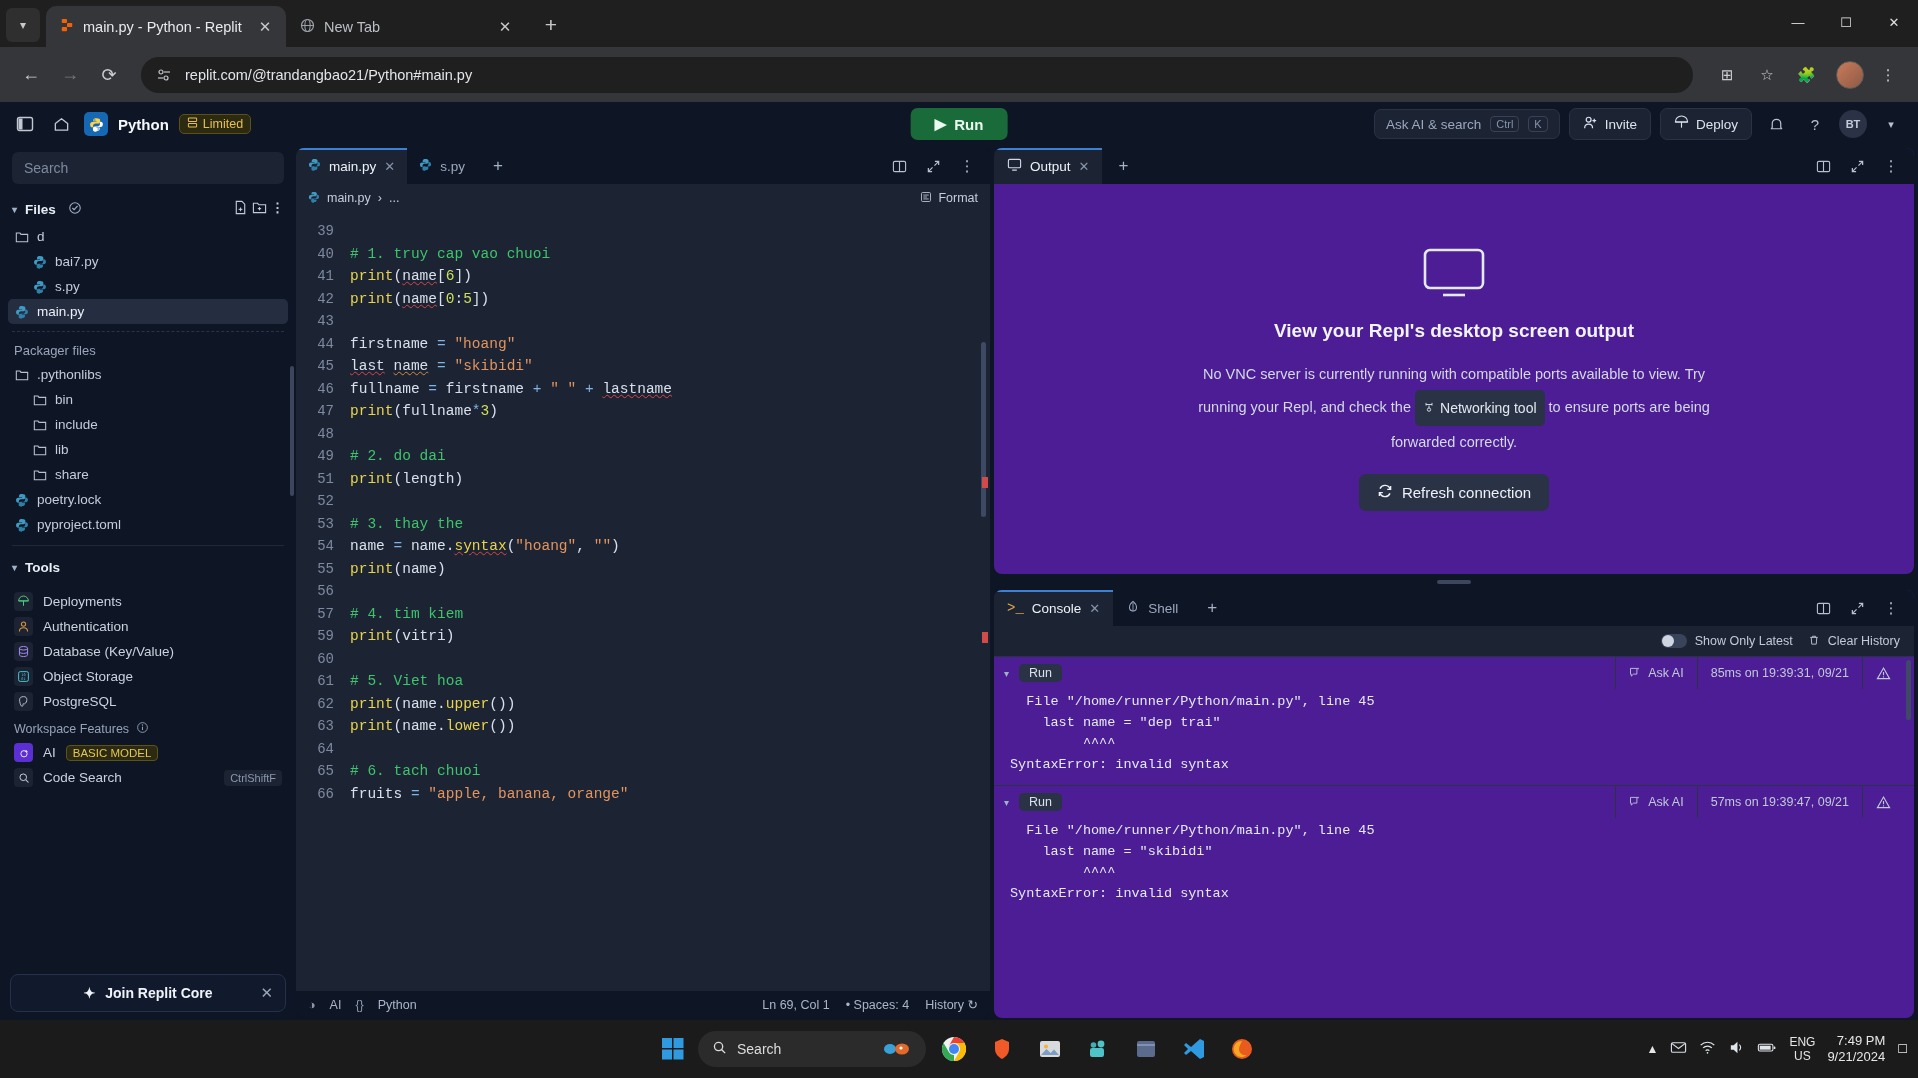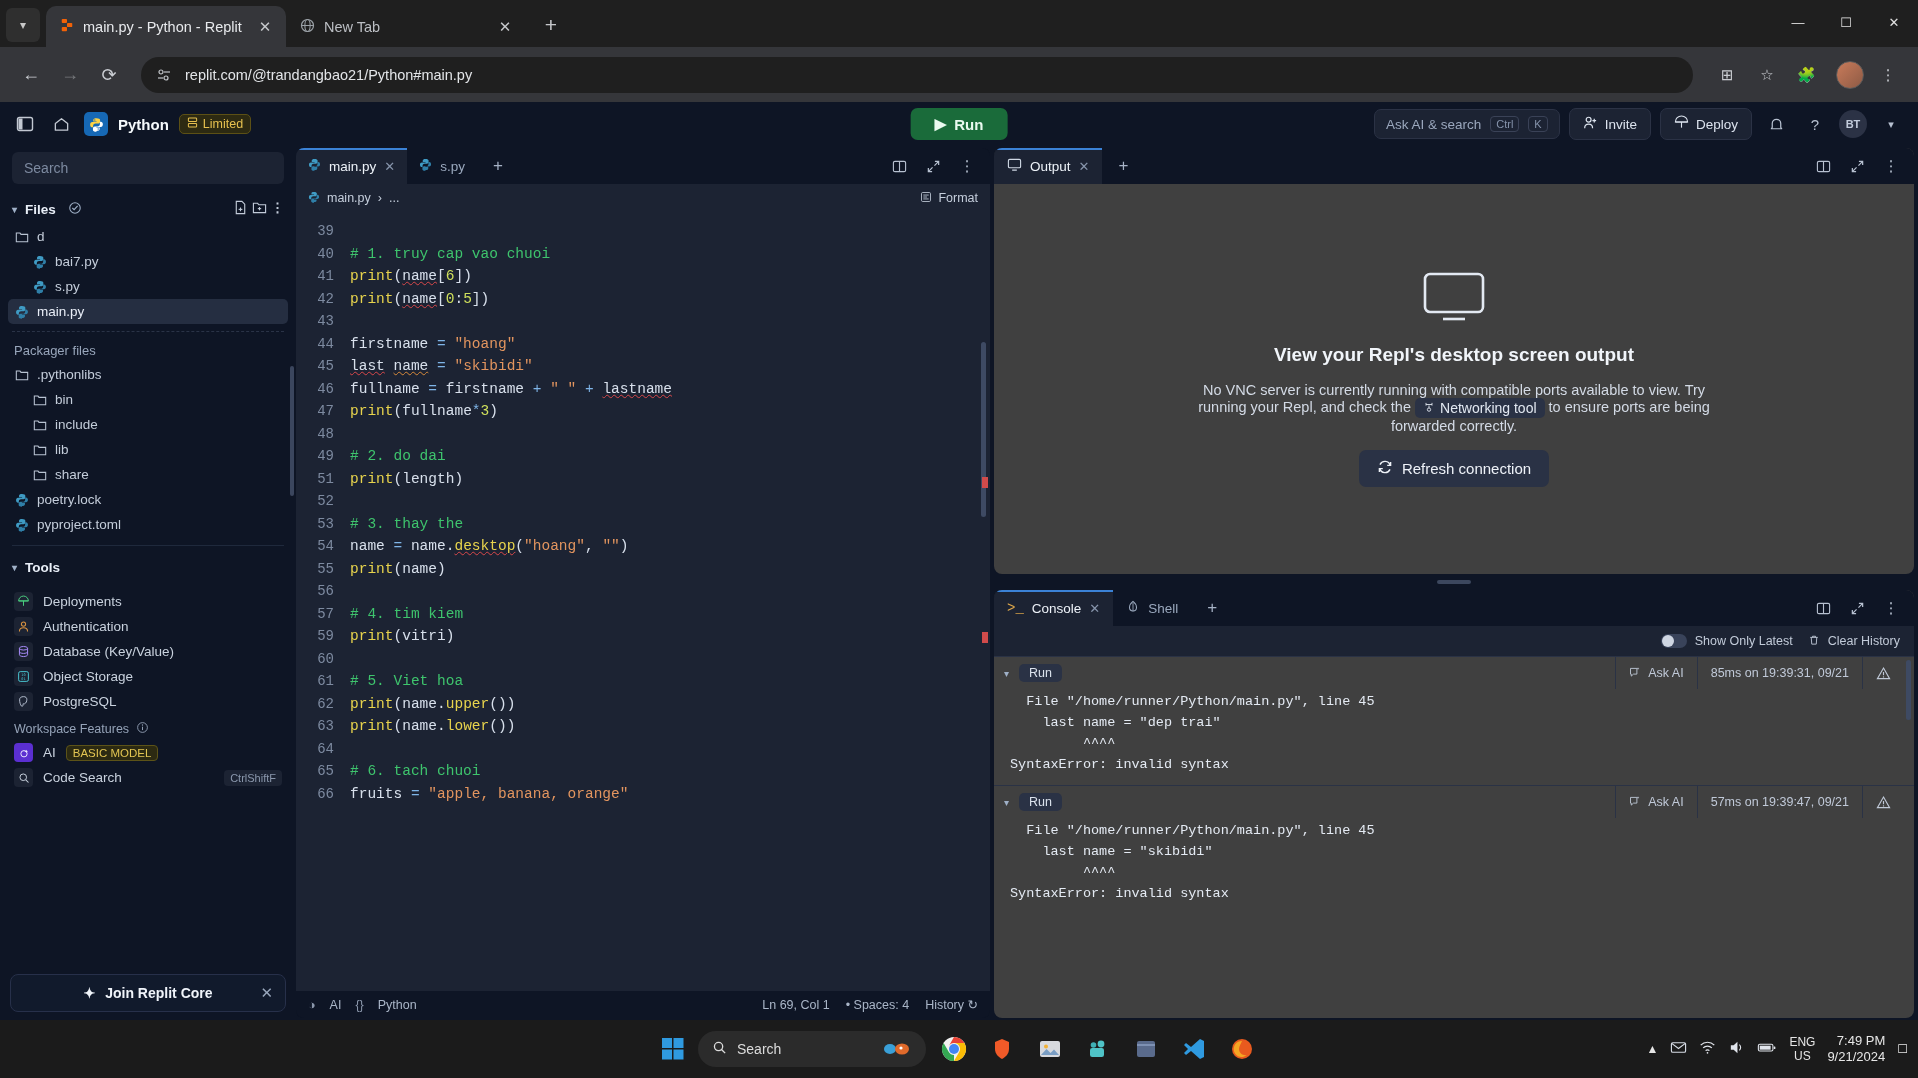--- a/index.html
+++ b/index.html
@@ -198,35 +198,35 @@
 
   .statusbar {
     height: 27px; background: #0e1525; display: flex; align-items: center;
     padding: 0 12px; gap: 14px; font-size: 12.5px; color: #aab6c8;
   }
   .sb-right { margin-left: auto; display: flex; align-items: center; gap: 16px; }
 
   
   .right-pane { flex: 1; display: flex; flex-direction: column; gap: 3px;
     margin: 2px 0 2px 4px; min-width: 0; }
-  .panel { background: #404040; border-radius: 8px; display: flex;
+  .panel { background: #4c1d95; border-radius: 8px; display: flex;
     flex-direction: column; overflow: hidden; min-height: 0; }
   .panel-tabs { height: 36px; display: flex; align-items: stretch; background: #0e1525; }
   .ptab { display: flex; align-items: center; gap: 8px; padding: 0 13px;
     font-size: 13.5px; color: #9aa8bd; position: relative; }
   .ptab.active { background: #1c2333; color: #edf2f8; }
   .ptab.active::before { content: ""; position: absolute; left: 0; right: 0; top: 0;
     height: 2px; background: #3b82d6; }
   .ptabs-right { margin-left: auto; display: flex; align-items: center; gap: 4px; padding-right: 8px; }
   .output-body {
     flex: 1; display: flex; flex-direction: column; align-items: center;
     justify-content: center; padding: 18px 44px; text-align: center; gap: 16px;
   }
   .out-title { font-size: 19px; color: #f1f5fa; font-weight: 700; }
-  .out-desc { font-size: 14.5px; color: #d3dae5; line-height: 16px; max-width: 530px; }
+  .out-desc { font-size: 14.5px; color: #d3dae5; line-height: 32px; max-width: 530px; }
   .inline-chip {
     display: inline-flex; align-items: center; gap: 5px; background: #2a3245;
     border-radius: 5px; padding: 2px 8px; font-size: 14px; color: #e2e8f1;
     vertical-align: middle;
   }
   .refresh-btn {
     display: flex; align-items: center; gap: 9px; background: #2a3245;
     border-radius: 7px; padding: 9px 18px; font-size: 15px; color: #eef2f8;
   }
   .drag-handle { height: 4px; width: 34px; background: #3c475e; border-radius: 2px;
@@ -755,21 +755,21 @@
               <div class="cline">
                 <span class="lnum">52</span>
                 <span class="ctext"></span>
               </div>
               <div class="cline">
                 <span class="lnum">53</span>
                 <span class="ctext"><span class="kw-com"># 3. thay the</span></span>
               </div>
               <div class="cline">
                 <span class="lnum">54</span>
-                <span class="ctext"><span class="kw-var">name </span><span class="kw-op">= </span><span class="kw-var">name.</span><span class="kw-meth sq">desktop</span><span class="kw-var">(</span><span class="kw-str">"hoang"</span><span class="kw-var">, </span><span class="kw-str">""</span><span class="kw-var">)</span></span>
+                <span class="ctext"><span class="kw-var">name </span><span class="kw-op">= </span><span class="kw-var">name.</span><span class="kw-meth sq">syntax</span><span class="kw-var">(</span><span class="kw-str">"hoang"</span><span class="kw-var">, </span><span class="kw-str">""</span><span class="kw-var">)</span></span>
               </div>
               <div class="cline">
                 <span class="lnum">55</span>
                 <span class="ctext"><span class="kw-fn">print</span><span class="kw-var">(name)</span></span>
               </div>
               <div class="cline">
                 <span class="lnum">56</span>
                 <span class="ctext"></span>
               </div>
               <div class="cline">

